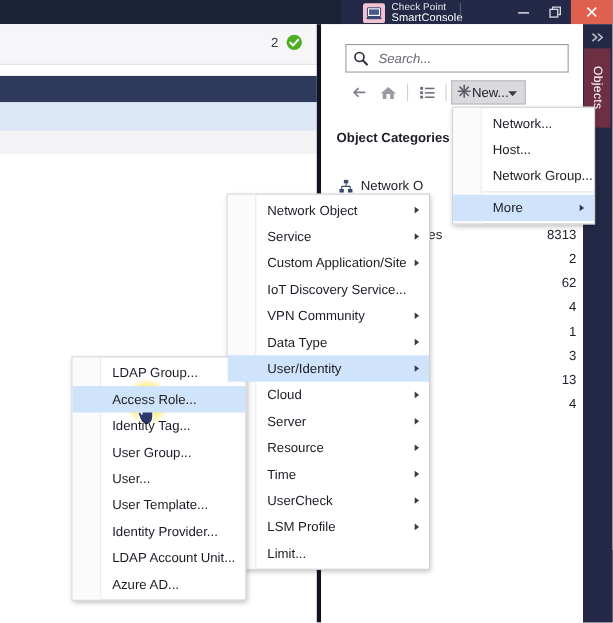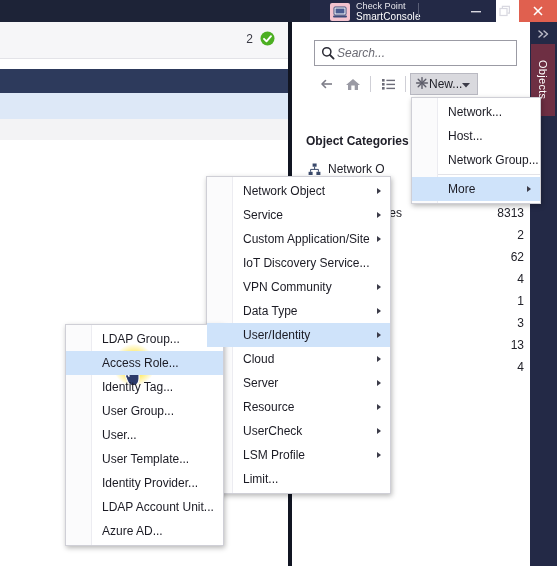--- a/index.html
+++ b/index.html
@@ -15,21 +15,21 @@
     font-family: "Liberation Sans", sans-serif;
     font-size: 12px;
     color: #1b1b1b;
     -webkit-font-smoothing: antialiased;
   }
 
   
   #titlebar {
     position: absolute;
     left: 0; top: 0;
-    width: 496px; height: 22px;
+    width: 557px; height: 22px;
     background: #232946;
   }
   #titlebar-left-fill {
     position: absolute;
     left: 0; top: 0;
     width: 310px; height: 22px;
     background: #1d2337;
   }
   #brand {
     position: absolute;
@@ -139,20 +139,21 @@
     width: 203px; height: 26px;
     border: 1px solid #9b9bA4;
     background: #ffffff;
     display: flex;
     align-items: center;
     box-sizing: border-box;
   }
   #search-icon { margin-left: 6px; display:flex; }
   #search-input {
     border: none; outline: none;
+    margin-left: 7px;
     width: 160px;
     font-family: "Liberation Sans", sans-serif;
     font-size: 12px;
     font-style: italic;
     color: #55555e;
     background: transparent;
   }
   #search-input::placeholder { color:#6a6a73; font-style: italic; }
 
   #obj-toolbar {
@@ -180,21 +181,21 @@
     display: flex;
     align-items: center;
     gap: 0;
     font-size: 12px;
     color: #22222a;
     box-sizing: border-box;
   }
 
   #obj-cat-title {
     position: absolute;
-    left: 14px; top: 112px;
+    left: 14px; top: 96px;
     font-size: 12px;
     font-weight: 700;
     color: #20202a;
     white-space: nowrap;
   }
   #obj-cat-list {
     position: absolute;
     left: 14px; top: 116px;
     width: 224px;
     margin-top: 20px;
@@ -569,20 +570,24 @@
   </div>
   <div class="mi">
     <span>Server</span>
     <span class="arrow"></span>
   </div>
   <div class="mi">
     <span>Resource</span>
     <span class="arrow"></span>
   </div>
   <div class="mi">
+    <span>Time</span>
+    <span class="arrow"></span>
+  </div>
+  <div class="mi">
     <span>UserCheck</span>
     <span class="arrow"></span>
   </div>
   <div class="mi">
     <span>LSM Profile</span>
     <span class="arrow"></span>
   </div>
   <div class="mi">
     <span>Limit...</span>
   </div>

